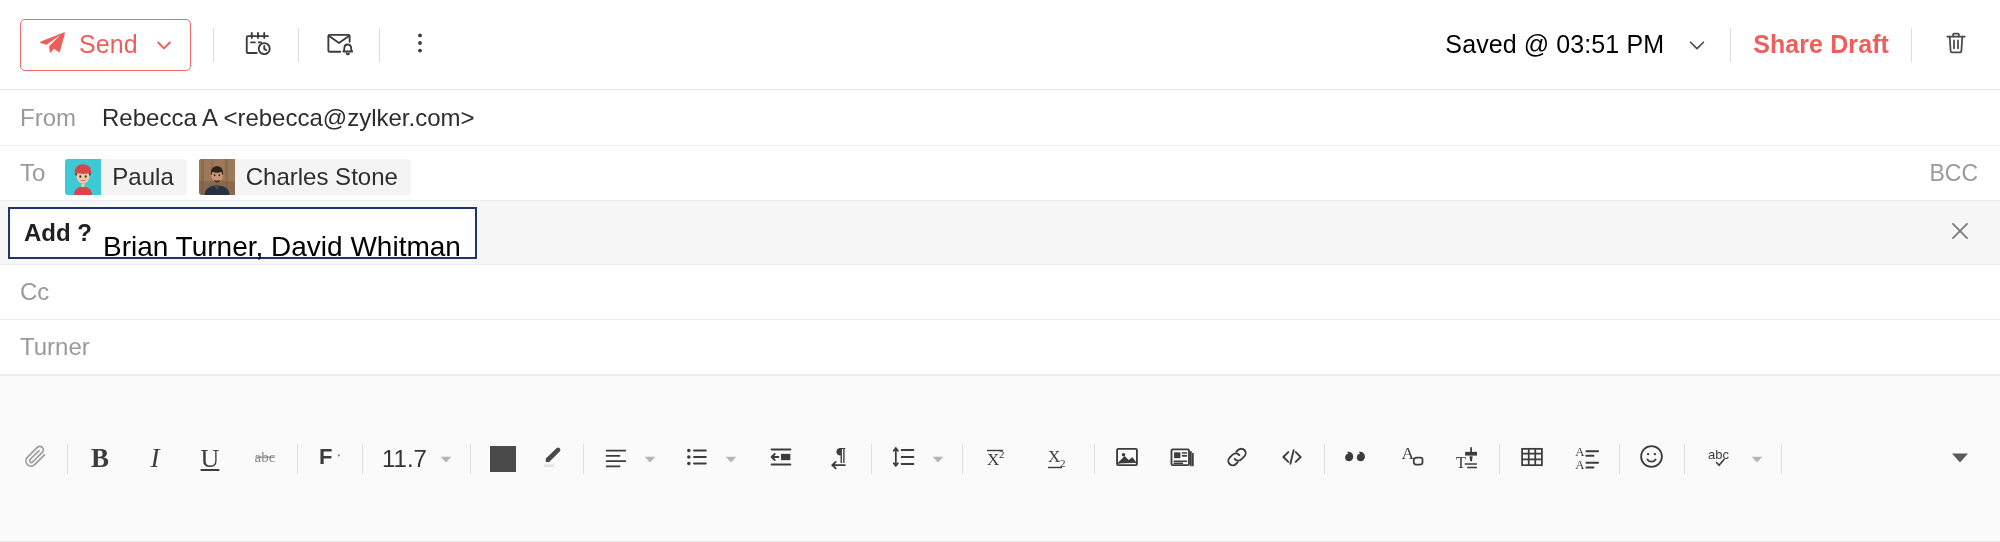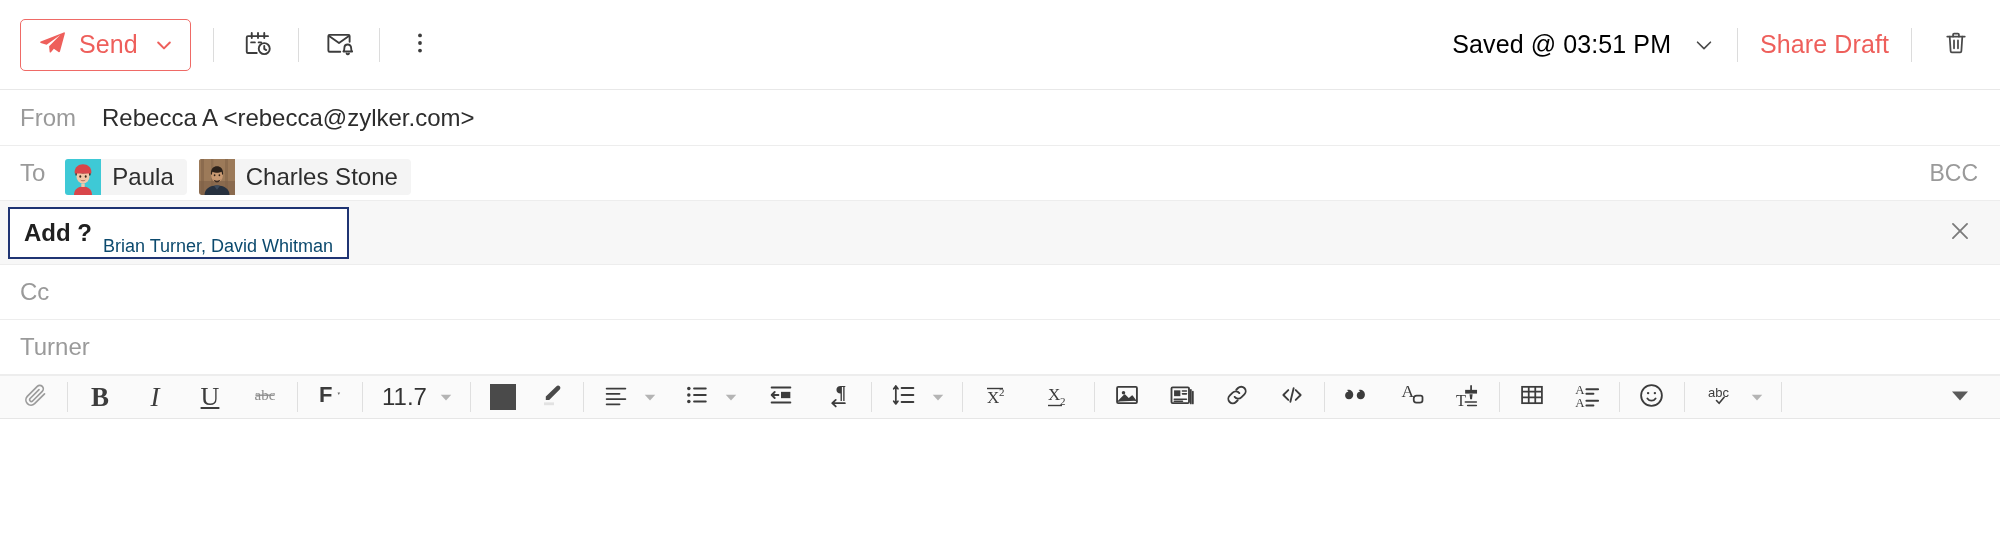--- a/index.html
+++ b/index.html
@@ -10,21 +10,21 @@
   body {
     width: 2000px;
     height: 542px;
     font-family: "Liberation Sans", sans-serif;
     color: #2d2d2d;
     overflow: hidden;
     -webkit-font-smoothing: antialiased;
   }
   .composer {
     width: 2000px;
-    height: 419px;
+    height: 542px;
     display: flex;
     flex-direction: column;
     background: #ffffff;
   }
 
   
   .action-bar {
     height: 90px;
     min-height: 90px;
     display: flex;
@@ -84,20 +84,21 @@
     display: flex;
     align-items: center;
     cursor: pointer;
   }
   .share-draft {
     font-size: 25px;
     color: #ee5f5b;
     cursor: pointer;
     white-space: nowrap;
     letter-spacing: 0.1px;
+    font-weight: bold;
   }
 
   
   .field-row {
     display: flex;
     align-items: center;
     padding: 0 22px 0 20px;
     box-sizing: border-box;
     border-bottom: 1px solid #ededed;
     background: #ffffff;
@@ -183,22 +184,22 @@
     align-items: center;
     cursor: pointer;
   }
   .suggest-add {
     font-size: 24px;
     color: #202020;
     font-weight: bold;
     white-space: nowrap;
   }
   .suggest-names {
-    font-size: 18px;
-    color: #0c4a6e;
+    font-size: 28px;
+    color: #000000;
     margin-left: 11px;
     white-space: nowrap;
     margin-top: 28px;
   }
   .suggest-spacer { flex: 1; }
   .add-all-btn {
     display: flex;
     align-items: center;
     justify-content: center;
     height: 50px;

